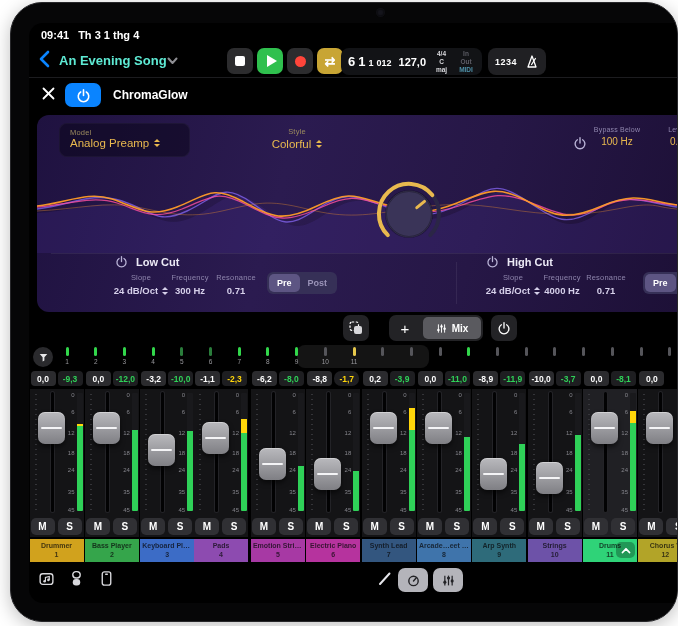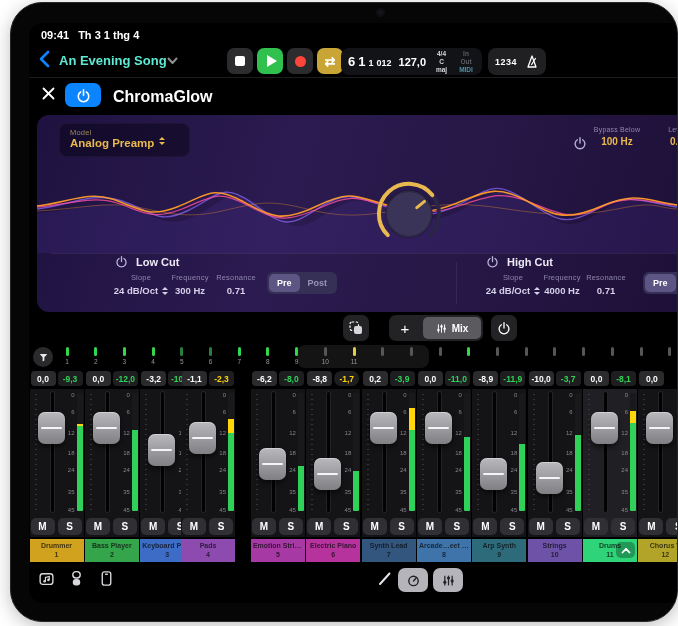--- a/index.html
+++ b/index.html
@@ -37,28 +37,28 @@
   .lcd-io{font-size:6.5px;line-height:8px;text-align:center}
   .lcd-io .inout{color:#5d5d66;font-weight:700}.lcd-io .midi{color:#4e8fa6;font-weight:700}
   .count-group{left:459px;top:25px;width:58px;height:27px;background:#202023;border-radius:8px;
     display:flex;align-items:center;justify-content:center;gap:8px}
   .count-label{font-size:9px;font-weight:700;color:#fff;letter-spacing:.5px}
 
   
   .close-x{left:13px;top:64px;width:13px;height:13px}
   .plugin-power{left:36px;top:60px;width:36px;height:24px;border-radius:7px;background:#0a84ff;
     display:flex;align-items:center;justify-content:center}
-  .plugin-title{left:84px;top:65px;font-size:16px;font-weight:600;color:#fff}
+  .plugin-title{left:84px;top:65px;font-size:12px;font-weight:600;color:#fff}
 
   
   .plugin-panel{left:8px;top:92px;right:0;height:197px;border-radius:12px 0 0 12px;overflow:hidden;
     background:linear-gradient(105deg,#1f1240 0%,#2b1b50 38%,#261746 68%,#1d1037 100%)}
   .plugin-panel>*{position:absolute}
   .fieldlabel{font-size:7.5px;color:#9b8a5e;letter-spacing:.2px}
-  .fieldvalue{font-size:11.5px;font-weight:700;display:flex;gap:5px}
+  .fieldvalue{font-size:11.5px;font-weight:400;display:flex;align-items:center;gap:5px}
   .gold{color:#e9b94f}
   .model-box{left:22px;top:8px;width:131px;height:34px;background:rgba(8,4,22,.5);border-radius:8px;
     padding:4px 10px;border:1px solid rgba(255,255,255,.04)}
   .style-box{left:224px;top:8px;width:72px;height:34px;padding:4px 0;display:flex;flex-direction:column;align-items:center}
   .ud{display:inline-flex;flex-direction:column;gap:2px}
   .ud i{width:0;height:0;border-left:3px solid transparent;border-right:3px solid transparent;display:block}
   .ud i.up{border-bottom:3.5px solid currentColor}
   .ud i.dn{border-top:3.5px solid currentColor}
   .bypass-power{left:536px;top:21px;width:14px;height:14px;color:#b9b3d6}
   .bypass-box{left:551px;top:11px;width:58px;text-align:center}
@@ -224,20 +224,30 @@
         <div class="fieldlabel">Model</div>
         <div class="fieldvalue gold">
           <span>Analog Preamp</span>
           <span class="ud">
               <i class="up"></i>
               <i class="dn"></i>
             </span>
         </div>
       </div>
 
+      <div class="style-box">
+        <div class="fieldlabel">Style</div>
+        <div class="fieldvalue gold" style="margin-top:2px">
+          <span>Colorful</span>
+          <span class="ud">
+              <i class="up"></i>
+              <i class="dn"></i>
+            </span>
+        </div>
+      </div>
 
       <svg class="bypass-power" viewBox="0 0 16 16">
         <path d="M5 4.3 A5.6 5.6 0 1 0 11 4.3" fill="none" stroke="currentColor" stroke-width="1.6" stroke-linecap="round"></path>
         <line x1="8" y1="2" x2="8" y2="8" stroke="currentColor" stroke-width="1.6" stroke-linecap="round"></line>
       </svg>
       <div class="bypass-box">
         <div class="fieldlabel">Bypass Below</div>
         <div class="fieldvalue gold">100 Hz</div>
       </div>
       <div class="level-box">
@@ -552,21 +562,21 @@
       <div class="msbtn mbtn">M</div>
       <div class="msbtn sbtn">S</div>
     </div>
     <div class="tracklabel" style="background: rgb(60, 108, 198);">
       <div class="tname">Keyboard Player</div>
       <div class="tnum">3</div>
 
     </div>
   </div>
 
-  <div class="channel" style="left: 152px;">
+  <div class="channel" style="left: 165px;">
     <div class="stripbg"></div>
     <div class="valrow">
       <div class="valbox vol">-1,1</div>
       <div class="valbox peak" style="color: rgb(255, 214, 10);">-2,3</div>
     </div>
     <div class="fader-area">
       <div class="ruler"></div>
       <div class="groove"></div>
       <div class="scale">
               <div class="scale-num" style="top: 2%;">0</div>

